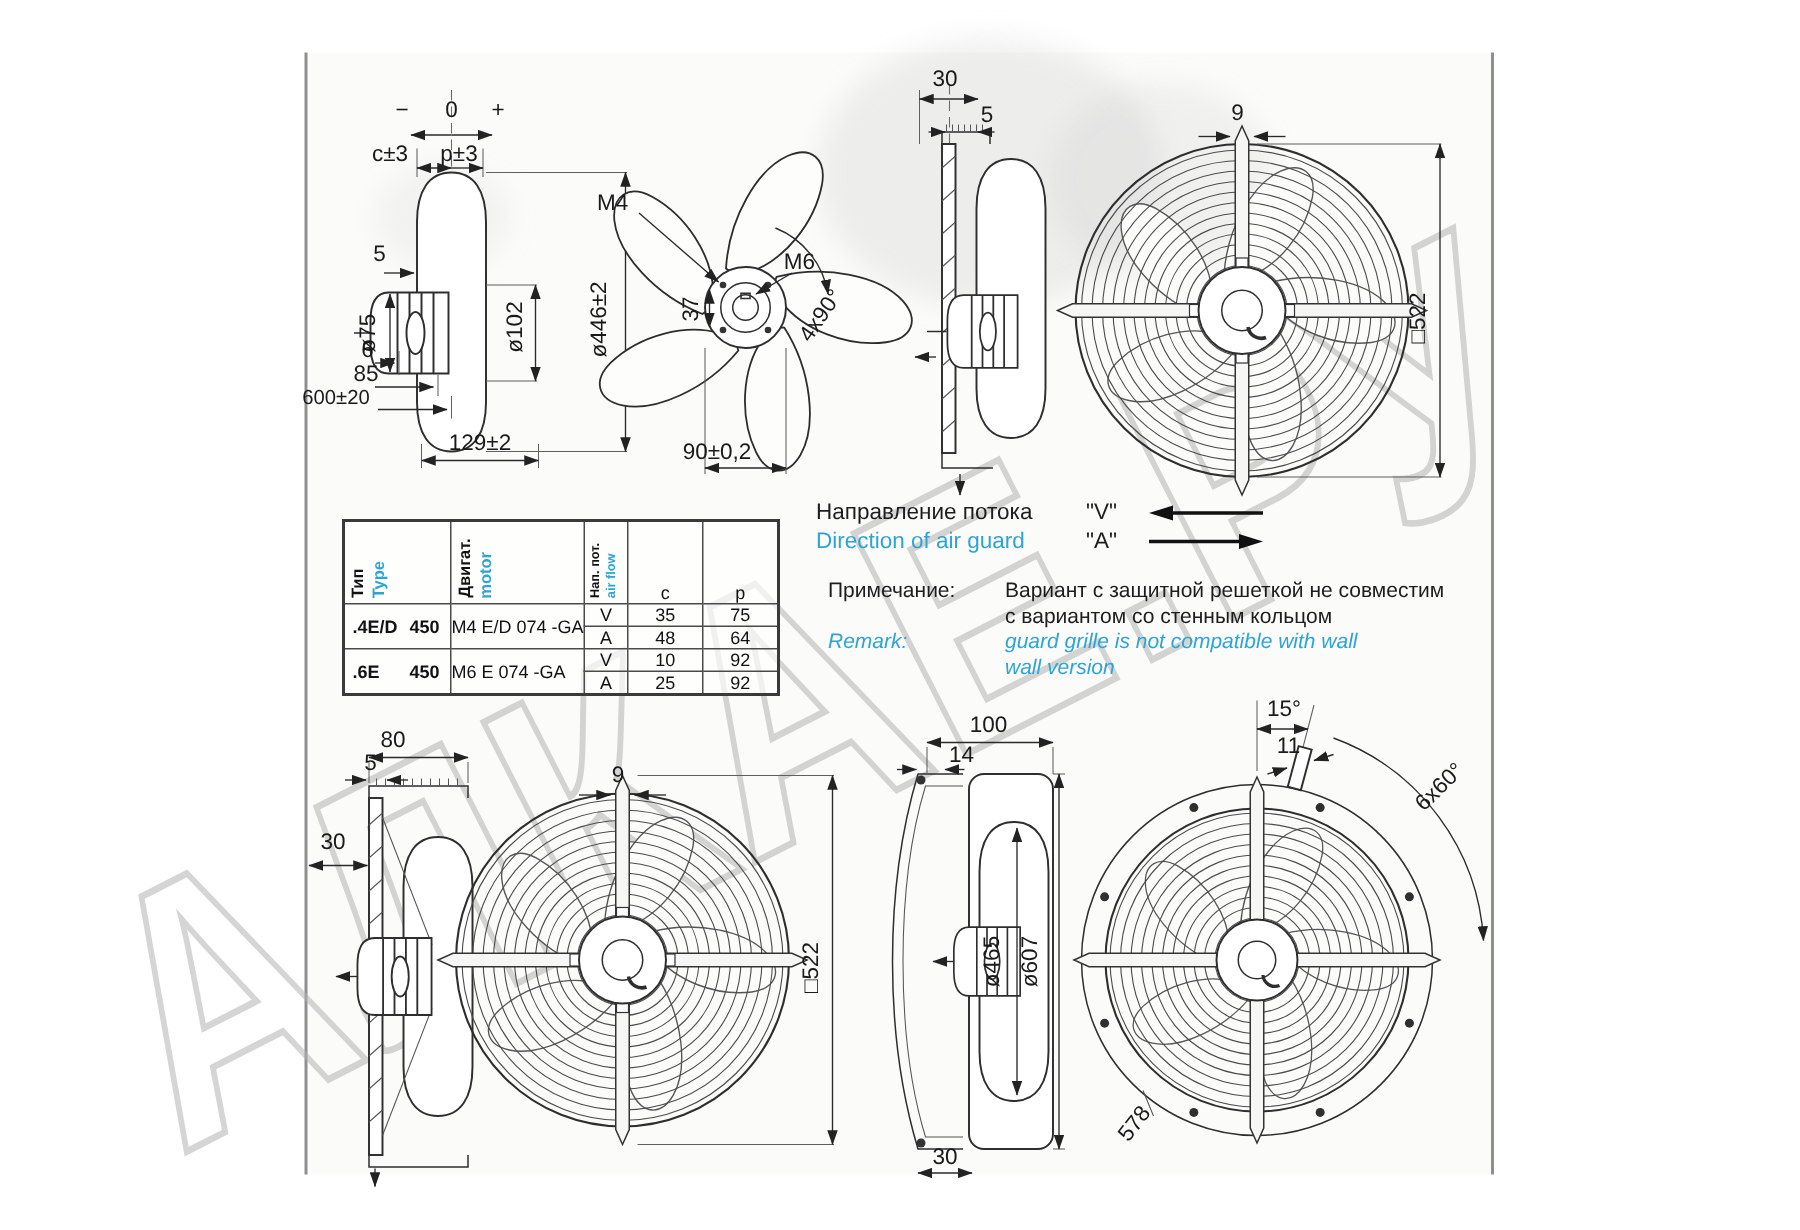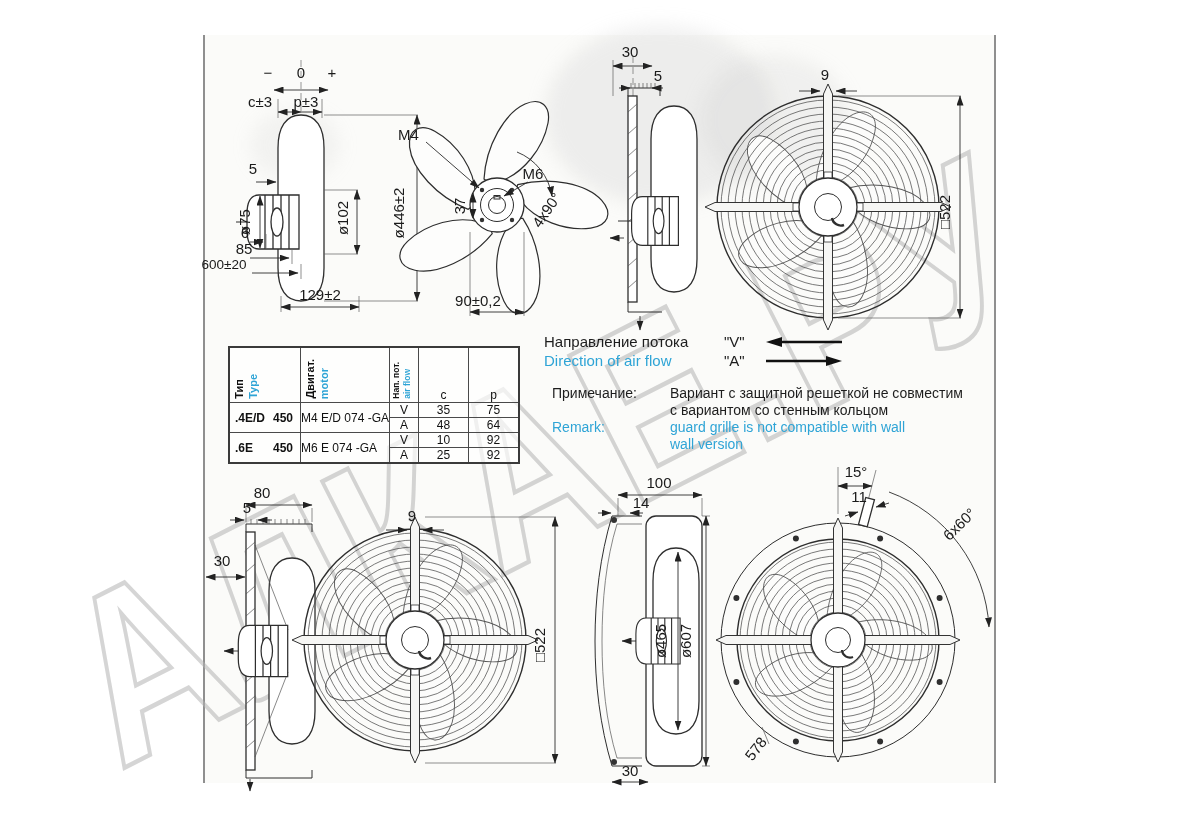--- a/index.html
+++ b/index.html
@@ -42,21 +42,21 @@
 
   
   .flow{position:absolute;left:520px;top:332px;}
   .flowrow{display:flex;align-items:center;height:19px;font-size:15px;margin-left:24px;}
   .flowlabel{width:180px;}
   .flowlabel.en{color:#2EA4D6;}
   .flowletter{width:40px;}
   
   .remark{position:absolute;left:552px;top:385px;display:grid;
           grid-template-columns:106px 330px;column-gap:12px;font-size:14px;line-height:17px;}
-  .cyan{color:#2EA4D6;}
+  .cyan{color:#2EA4D6;font-style:italic;}
 </style>
 </head>
 <body>
 <div id="stage">
 
 <div class="page-area"></div>
 <div class="rule" style="left:203px;"></div>
 <div class="rule" style="left:994px;"></div>
 <div class="smudge" style="left:545px;top:25px;width:230px;height:180px;background:rgba(185,185,185,0.20);"></div>
 <div class="smudge" style="left:700px;top:55px;width:150px;height:130px;background:rgba(185,185,185,0.16);"></div>
@@ -437,21 +437,21 @@
 <div class="flow">
   <div class="flowrow">
     <span class="flowlabel">Направление потока</span>
     <span class="flowletter">"V"</span>
     <svg width="80" height="12">
       <line x1="16" y1="6" x2="78" y2="6" stroke="#111" stroke-width="2.4"></line>
       <path d="M2,6 L18,1 L18,11 Z" fill="#111"></path>
     </svg>
   </div>
   <div class="flowrow">
-    <span class="flowlabel en">Direction of air flow</span>
+    <span class="flowlabel en">Direction of air guard</span>
     <span class="flowletter">"A"</span>
     <svg width="80" height="12">
       <line x1="2" y1="6" x2="64" y2="6" stroke="#111" stroke-width="2.4"></line>
       <path d="M78,6 L62,1 L62,11 Z" fill="#111"></path>
     </svg>
   </div>
 </div>
 
 <div class="remark">
   <div>Примечание:</div>

